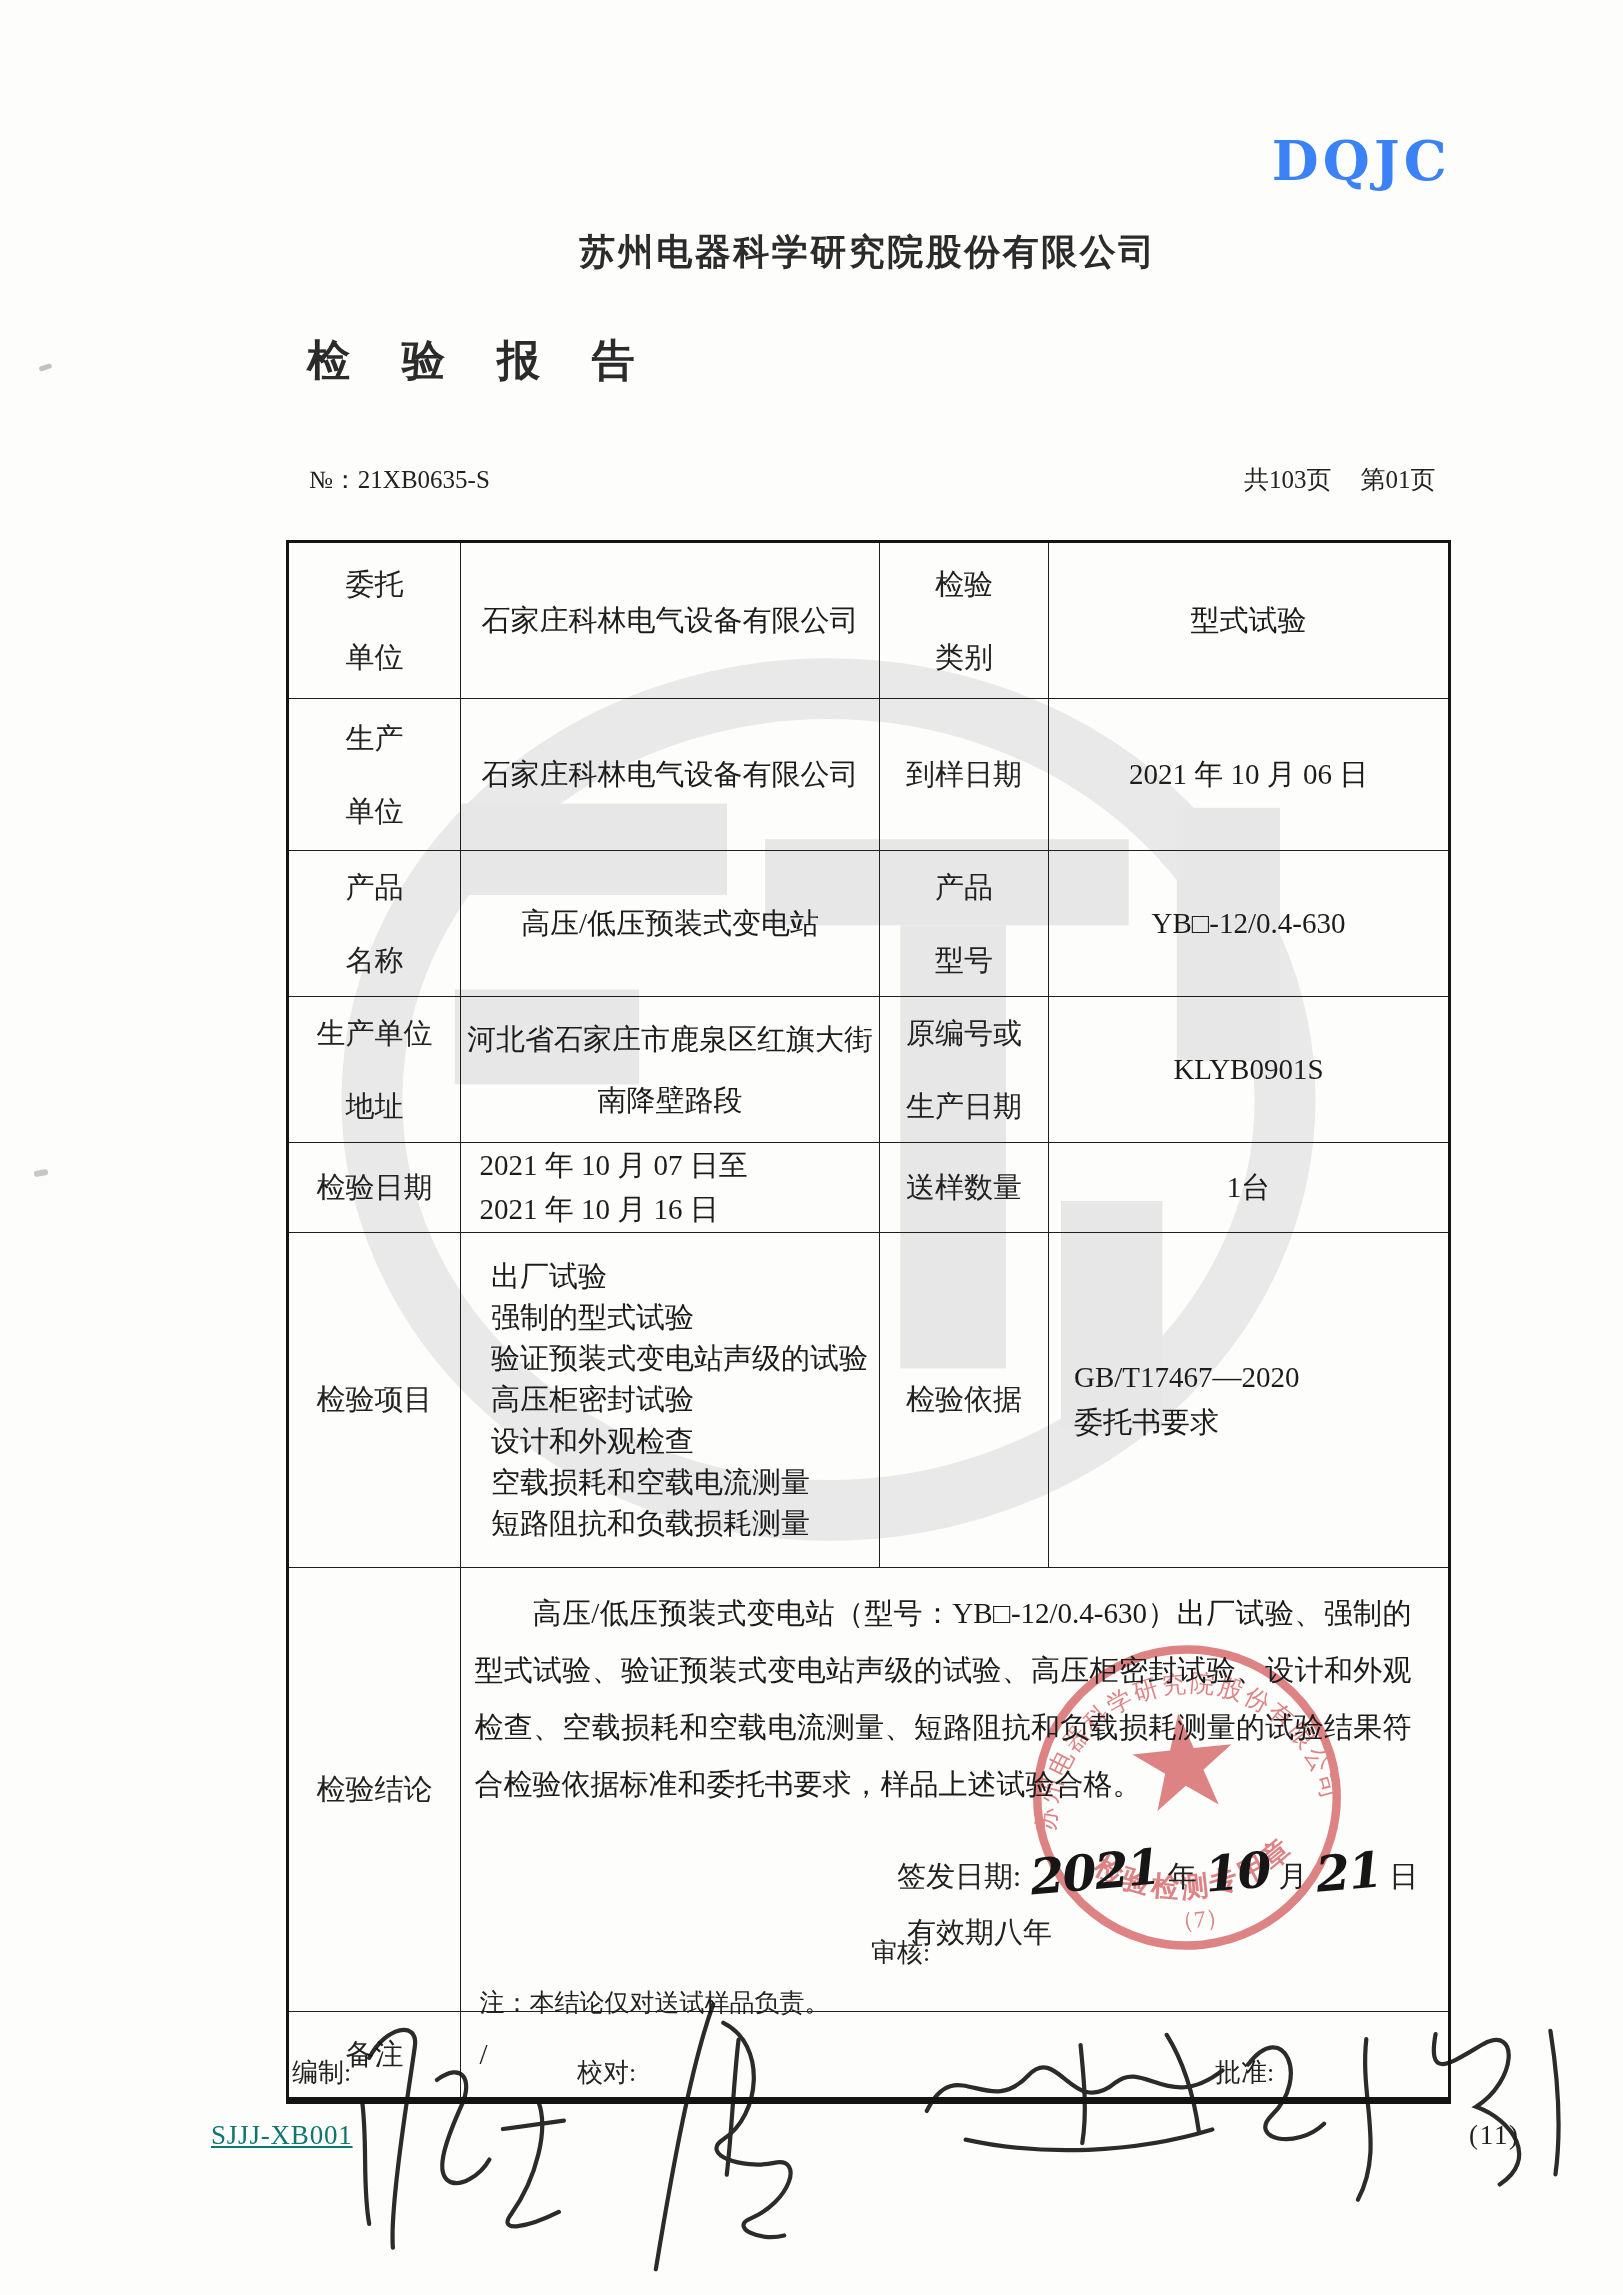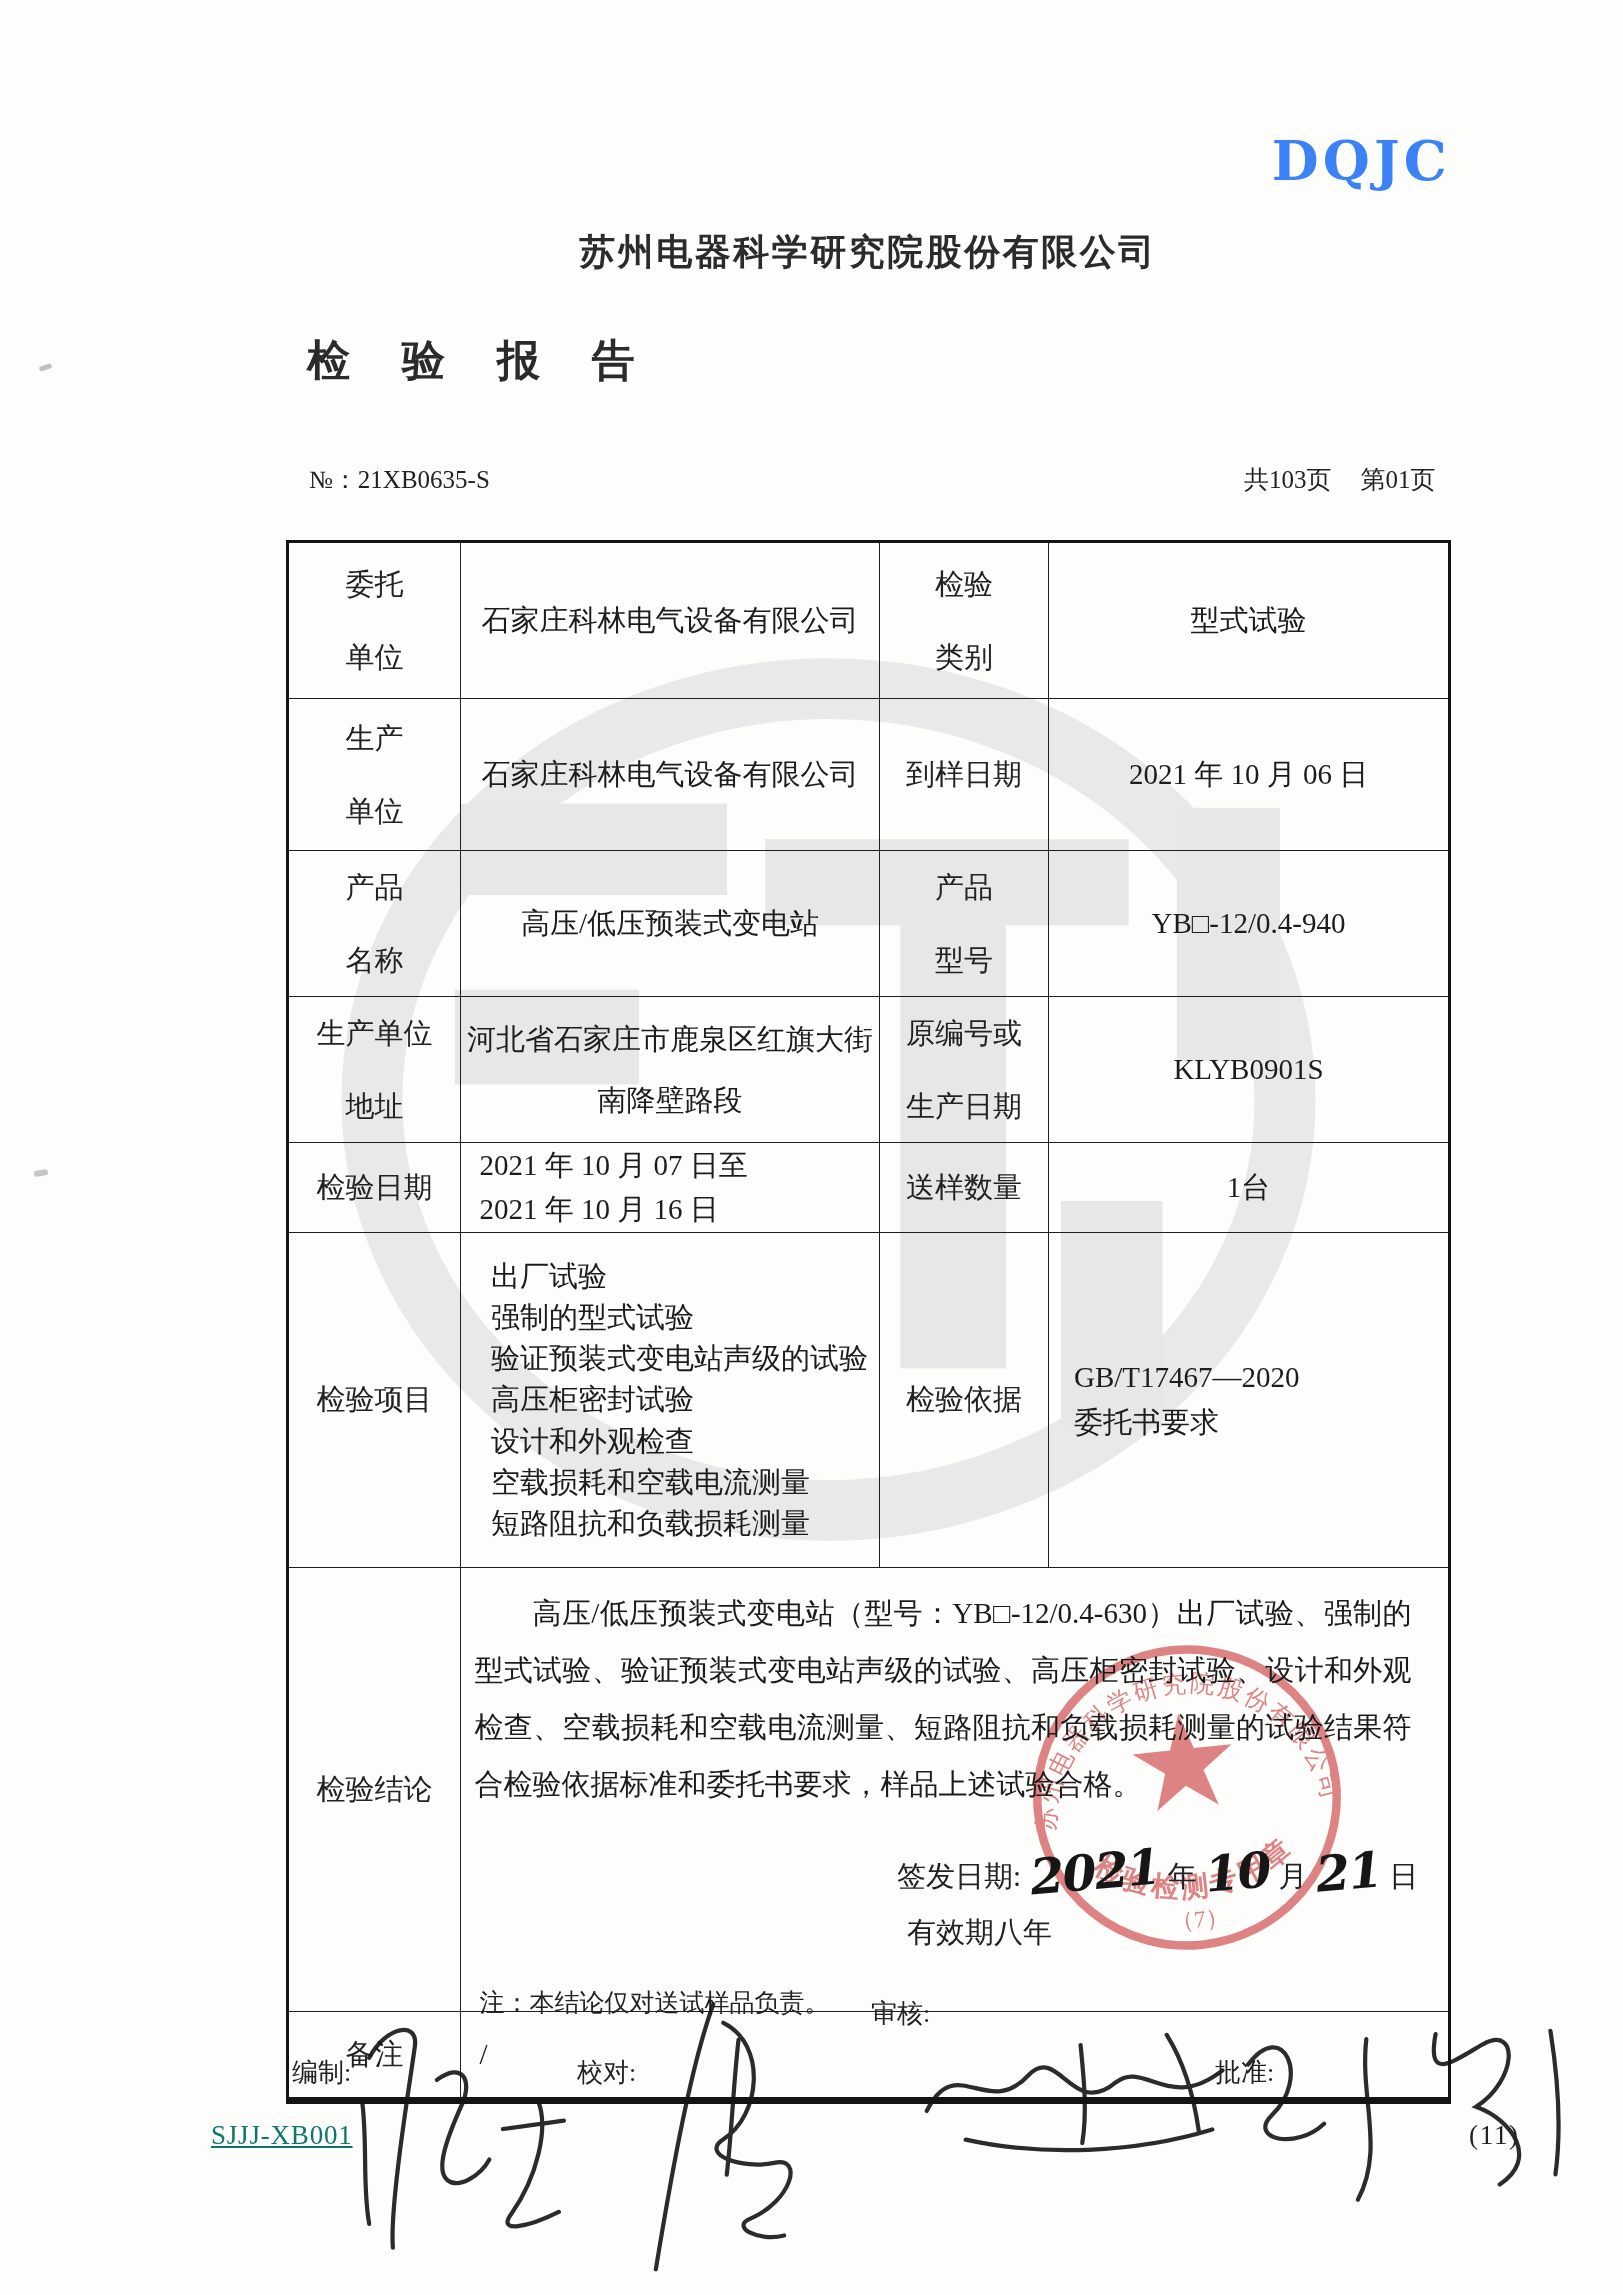--- a/index.html
+++ b/index.html
@@ -169,21 +169,21 @@
       <td class="val">石家庄科林电气设备有限公司</td>
       <td class="lbl single">到样日期</td>
       <td class="val">2021 年 10 月 06 日</td>
     </tr>
     <tr style="height:127px">
       <td class="lbl">产品
 名称</td>
       <td class="val">高压/低压预装式变电站</td>
       <td class="lbl">产品
 型号</td>
-      <td class="val">YB□-12/0.4-940</td>
+      <td class="val">YB□-12/0.4-630</td>
     </tr>
     <tr style="height:125px">
       <td class="lbl">生产单位
 地址</td>
       <td class="val spread">河北省石家庄市鹿泉区红旗大街
 南降壁路段</td>
       <td class="lbl">原编号或
 生产日期</td>
       <td class="val">KLYB0901S</td>
     </tr>
@@ -246,21 +246,21 @@
 
   <div class="sig-label" style="left:577px;top:2055px;">校对:</div>
   <svg class="sig-svg" style="left:632px;top:1989px;" width="203" height="287" viewBox="0 0 240 340">
     <g fill="none" stroke="#151515" stroke-width="5" stroke-linecap="round" opacity="0.9">
       <path d="M96 18 C70 90 48 210 28 332"></path>
       <path d="M108 40 C160 66 152 150 108 178 C80 196 130 214 168 206 C204 198 188 252 140 272 C116 282 150 300 180 292"></path>
       <path d="M126 60 C120 110 118 170 112 220"></path>
     </g>
   </svg>
 
-  <div class="sig-label" style="left:871px;top:1996px;">审核:</div>
+  <div class="sig-label" style="left:871px;top:1935px;">审核:</div>
   <svg class="sig-svg" style="left:915px;top:2011px;" width="321" height="161" viewBox="0 0 380 190">
     <g fill="none" stroke="#151515" stroke-width="5" stroke-linecap="round" opacity="0.9">
       <path d="M14 118 C48 48 86 128 134 76 C170 38 186 128 238 84 C272 58 300 120 364 70"></path>
       <path d="M60 152 C150 172 260 168 352 140"></path>
       <path d="M298 28 C318 60 330 100 336 142"></path>
       <path d="M196 40 C200 80 204 120 198 156"></path>
     </g>
   </svg>
 
   <div class="sig-label" style="left:1175px;top:2055px;margin-left:40px;">批准:</div>

